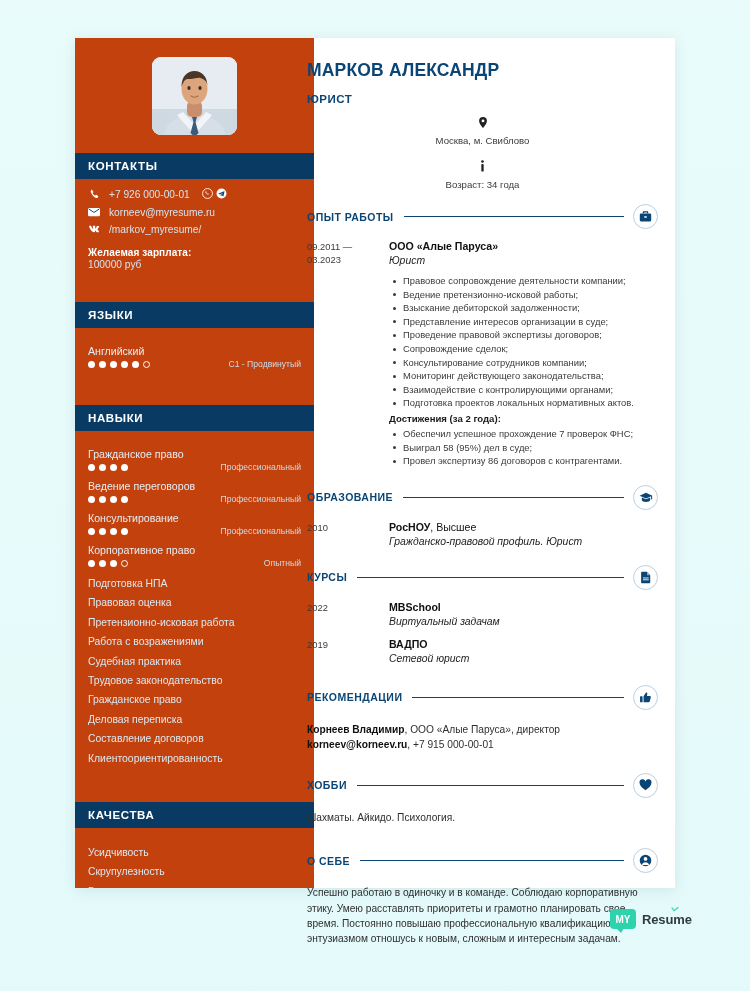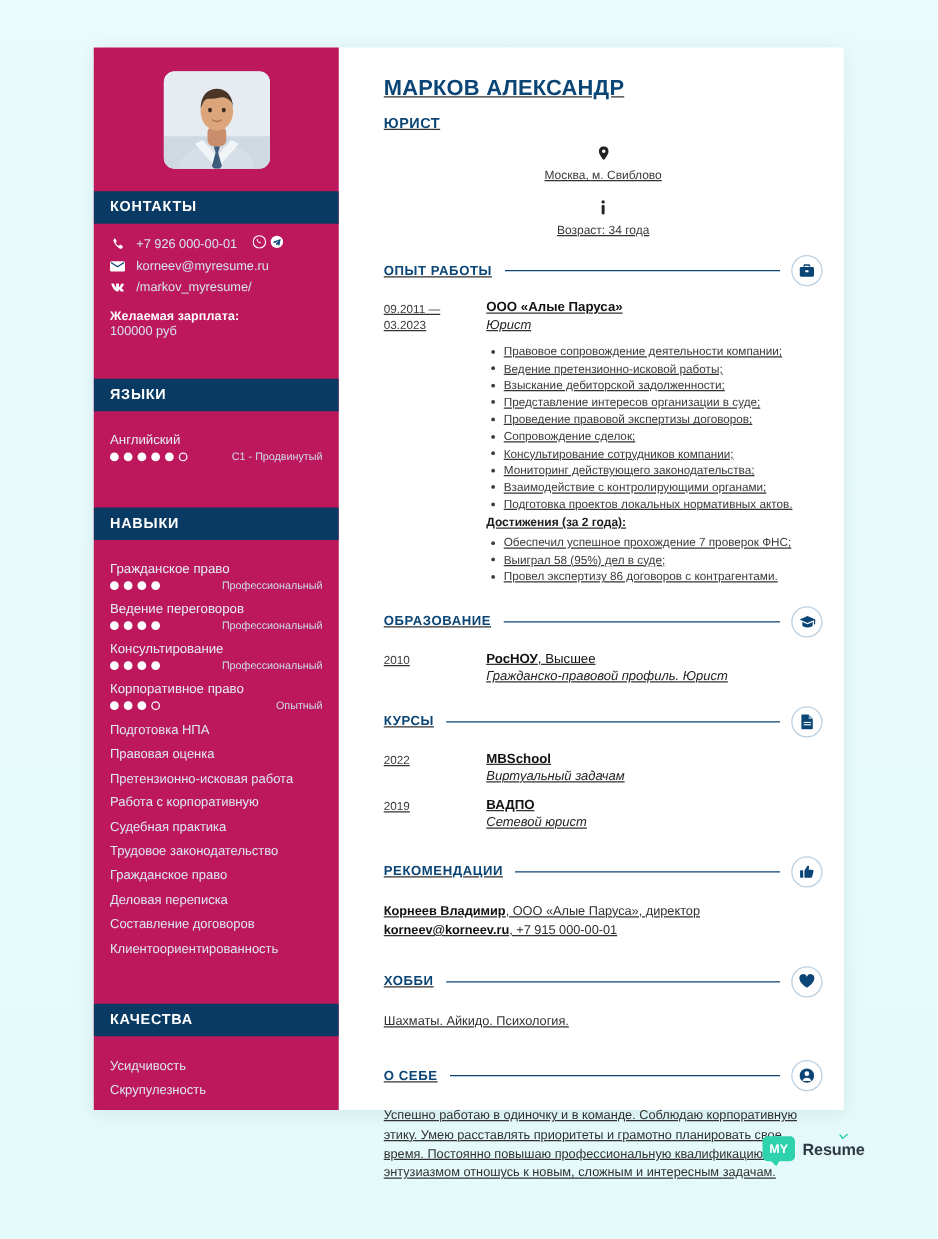--- a/index.html
+++ b/index.html
@@ -32,23 +32,23 @@
     width: 600px;
     height: 850px;
     background: #ffffff;
     box-shadow: 0 2px 14px rgba(20,60,90,0.10);
   }
 
   
   .sidebar {
     position: absolute;
     left: 0; top: 0;
-    width: 196px;
+    width: 239px;
     height: 850px;
-    background: #be185d;
+    background: #c2410c;
     color: #dfe9f2;
     overflow: hidden;
   }
 
   .photo-wrap {
     margin: 19px auto 0;
     width: 85px; height: 78px;
     border-radius: 9px;
     overflow: hidden;
     background: #e9eef3;
@@ -137,21 +137,20 @@
 
   .gap-block { height: 14px; }
 
   
   .main {
     position: absolute;
     left: 200px; top: 0;
     width: 400px; height: 850px;
     padding: 22px 17px 0 32px;
     color: #333333;
-    text-decoration: underline;
   }
 
   .name {
     font-size: 17.5px;
     font-weight: bold;
     color: #0a4575;
     letter-spacing: .01em;
   }
   .role {
     font-size: 11.5px;
@@ -439,21 +438,21 @@
                   <span class="dot empty"></span>
                 </div>
                 <div class="rate-label">Опытный</div>
               </div>
             </div>
           </div>
         <div class="plain-list">
             <div class="plain-item">Подготовка НПА</div>
             <div class="plain-item">Правовая оценка</div>
             <div class="plain-item">Претензионно-исковая работа</div>
-            <div class="plain-item">Работа с корпоративную</div>
+            <div class="plain-item">Работа с возражениями</div>
             <div class="plain-item">Судебная практика</div>
             <div class="plain-item">Трудовое законодательство</div>
             <div class="plain-item">Гражданское право</div>
             <div class="plain-item">Деловая переписка</div>
             <div class="plain-item">Составление договоров</div>
             <div class="plain-item">Клиентоориентированность</div>
           </div>
         <div style="height:16px"></div>
       </div>
 

